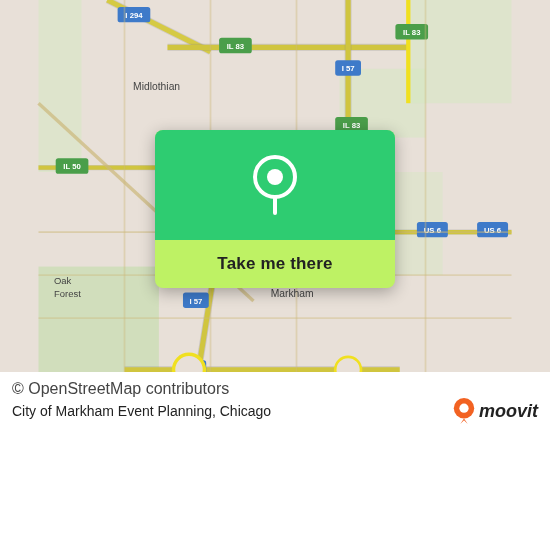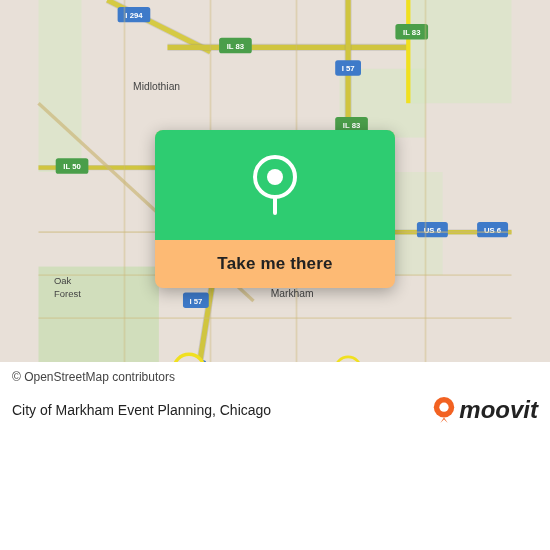--- a/index.html
+++ b/index.html
@@ -26,21 +26,21 @@
       top: 0; left: 0;
       width: 100%; height: 100%;
     }
 
     
     #popup-card {
       position: absolute;
       top: 130px;
       left: 155px;
       width: 240px;
-      background: #fdba74;
+      background: #bef264;
       border-radius: 8px;
       box-shadow: 0 4px 16px rgba(0,0,0,0.3);
       overflow: hidden;
       z-index: 10;
     }
 
     #popup-green {
       background-color: #2ecc71;
       height: 110px;
       display: flex;
@@ -75,23 +75,23 @@
       position: absolute;
       bottom: 0;
       left: 0;
       width: 100%;
       background: white;
       padding: 8px 12px 6px 12px;
       z-index: 20;
     }
 
     #attribution {
-      font-size: 12px;
+      font-size: 16px;
       color: #444;
-      margin-bottom: 12px;
+      margin-bottom: 0;
     }
 
     #bottom-info {
       display: flex;
       align-items: center;
       justify-content: space-between;
       gap: 23px;
     }
 
     #place-name {
@@ -105,21 +105,21 @@
       align-items: center;
       gap: 4px;
     }
 
     #moovit-pin {
       width: 22px;
       height: 26px;
     }
 
     #moovit-text {
-      font-size: 24px;
+      font-size: 18px;
       font-weight: 700;
       color: #222;
       font-style: italic;
     }
   </style>
 </head>
 <body>
 
 <div id="map-container">
 

